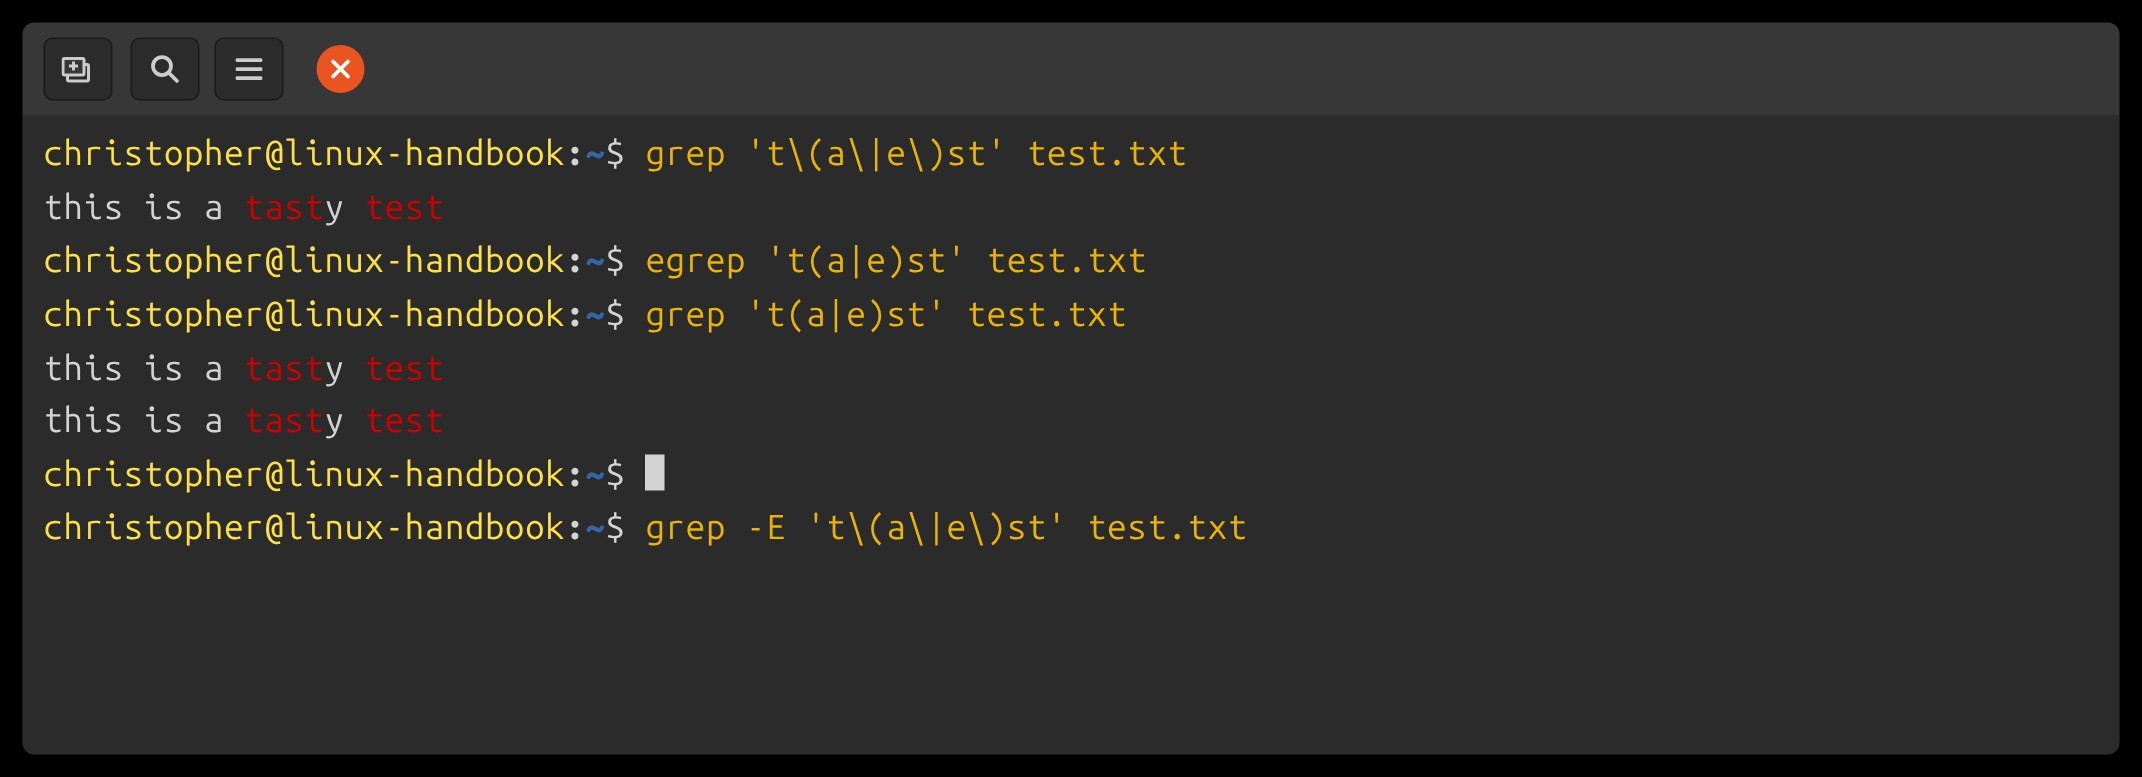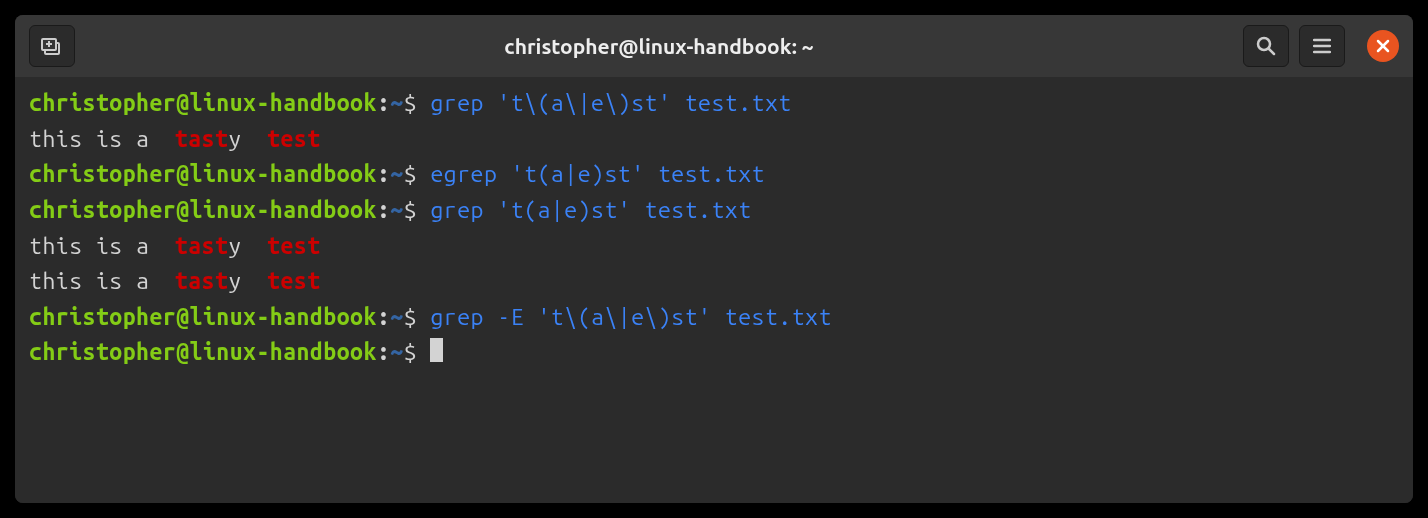--- a/index.html
+++ b/index.html
@@ -96,41 +96,40 @@
     .terminal-body::-webkit-scrollbar-thumb {
       background: #5a5a5a;
       border-radius: 6px;
     }
     .line {
       white-space: pre;
       font-family: 'Ubuntu Mono', 'DejaVu Sans Mono', monospace;
       letter-spacing: 0.5px;
     }
     .user-host {
-      color: #84cc16;
-      font-weight: bold;
+      color: #fde047;
+      font-weight: normal;
     }
     .colon {
       color: #d3d3d3;
       font-weight: bold;
     }
     .path {
       color: #3465a4;
       font-weight: bold;
     }
     .dollar {
       color: #d3d3d3;
     }
     .cmd {
-      color: #3b82f6;
+      color: #eab308;
     }
     .match {
       color: #cc0000;
-      font-weight: bold;
-      margin-left: 12px;
+      font-weight: normal;
     }
     .cursor {
       display: inline-block;
       width: 13px;
       height: 24px;
       background: #d3d3d3;
       vertical-align: text-bottom;
       margin-bottom: 2px;
     }
     svg { display: block; }
@@ -143,21 +142,20 @@
     <div class="tab-button">
       <span>
         <svg width="22" height="20" viewBox="0 0 22 20">
           <rect x="4" y="7" width="14" height="11" rx="1" fill="none" stroke="#ccc" stroke-width="2"></rect>
           <rect x="1" y="3" width="14" height="11" rx="1" fill="#373737" stroke="#ccc" stroke-width="2"></rect>
           <line x1="8" y1="5" x2="8" y2="11" stroke="#ccc" stroke-width="2"></line>
           <line x1="5" y1="8" x2="11" y2="8" stroke="#ccc" stroke-width="2"></line>
         </svg>
       </span>
     </div>
-    <div class="title">christopher@linux-handbook: ~</div>
     <div class="toolbar-right">
       <div class="icon-button">
         <span>
           <svg width="20" height="20" viewBox="0 0 20 20">
             <circle cx="8" cy="8" r="6" fill="none" stroke="#ccc" stroke-width="2.5"></circle>
             <line x1="13" y1="13" x2="18" y2="18" stroke="#ccc" stroke-width="2.5" stroke-linecap="round"></line>
           </svg>
         </span>
       </div>
       <div class="icon-button">
@@ -180,16 +178,16 @@
     </div>
   </div>
 
   <div class="terminal-body">
     <div class="line"><span class="user-host">christopher@linux-handbook</span><span class="colon">:</span><span class="path">~</span><span class="dollar">$</span><span class="cmd"> </span><span class="cmd">grep 't\(a\|e\)st' test.txt</span></div>
     <div class="line"><span>this is a </span><span class="match">tast</span><span>y </span><span class="match">test</span></div>
     <div class="line"><span class="user-host">christopher@linux-handbook</span><span class="colon">:</span><span class="path">~</span><span class="dollar">$</span><span class="cmd"> </span><span class="cmd">egrep 't(a|e)st' test.txt</span></div>
     <div class="line"><span class="user-host">christopher@linux-handbook</span><span class="colon">:</span><span class="path">~</span><span class="dollar">$</span><span class="cmd"> </span><span class="cmd">grep 't(a|e)st' test.txt</span></div>
     <div class="line"><span>this is a </span><span class="match">tast</span><span>y </span><span class="match">test</span></div>
     <div class="line"><span>this is a </span><span class="match">tast</span><span>y </span><span class="match">test</span></div>
+    <div class="line"><span class="user-host">christopher@linux-handbook</span><span class="colon">:</span><span class="path">~</span><span class="dollar">$</span><span class="cmd"> </span><span class="cursor"></span></div>
     <div class="line"><span class="user-host">christopher@linux-handbook</span><span class="colon">:</span><span class="path">~</span><span class="dollar">$</span><span class="cmd"> </span><span class="cmd">grep -E 't\(a\|e\)st' test.txt</span></div>
-    <div class="line"><span class="user-host">christopher@linux-handbook</span><span class="colon">:</span><span class="path">~</span><span class="dollar">$</span><span class="cmd"> </span><span class="cursor"></span></div>
   </div>
 </div>
 
 </body></html>

